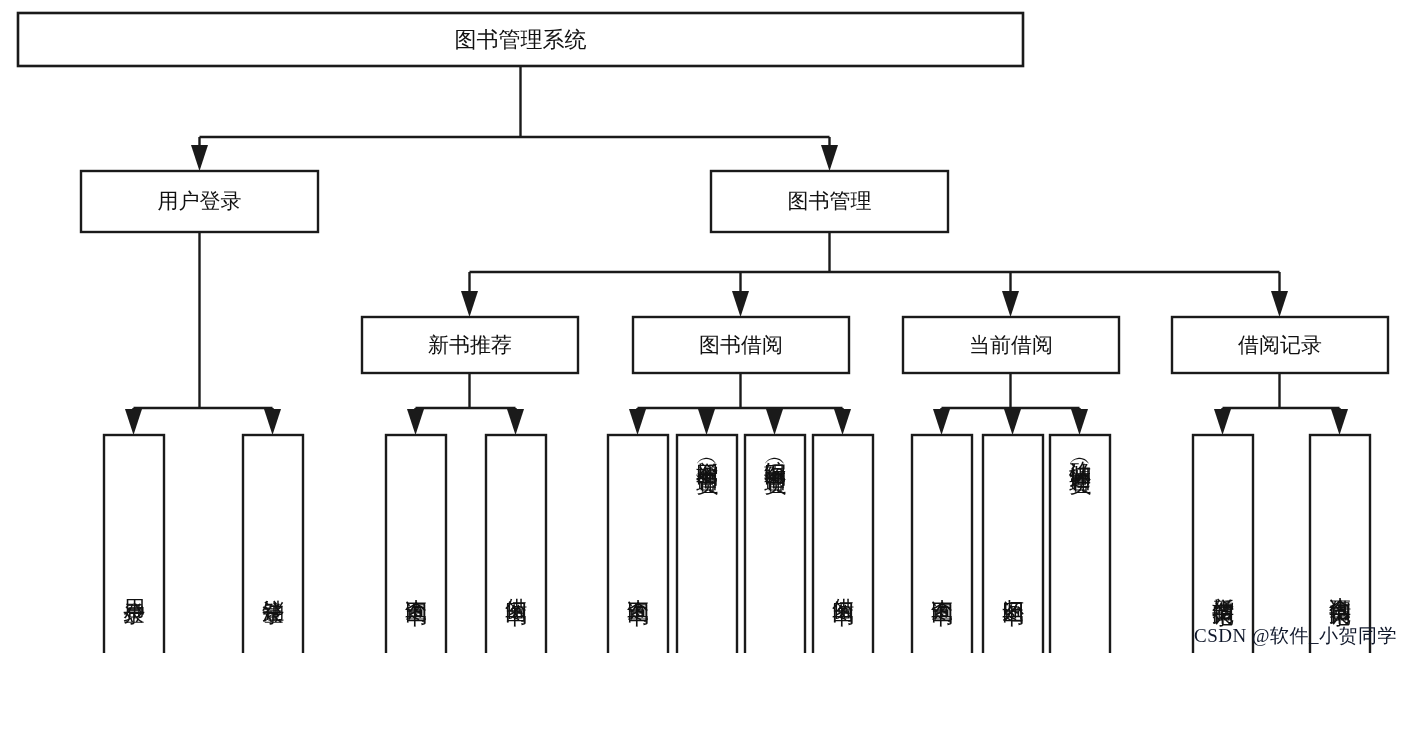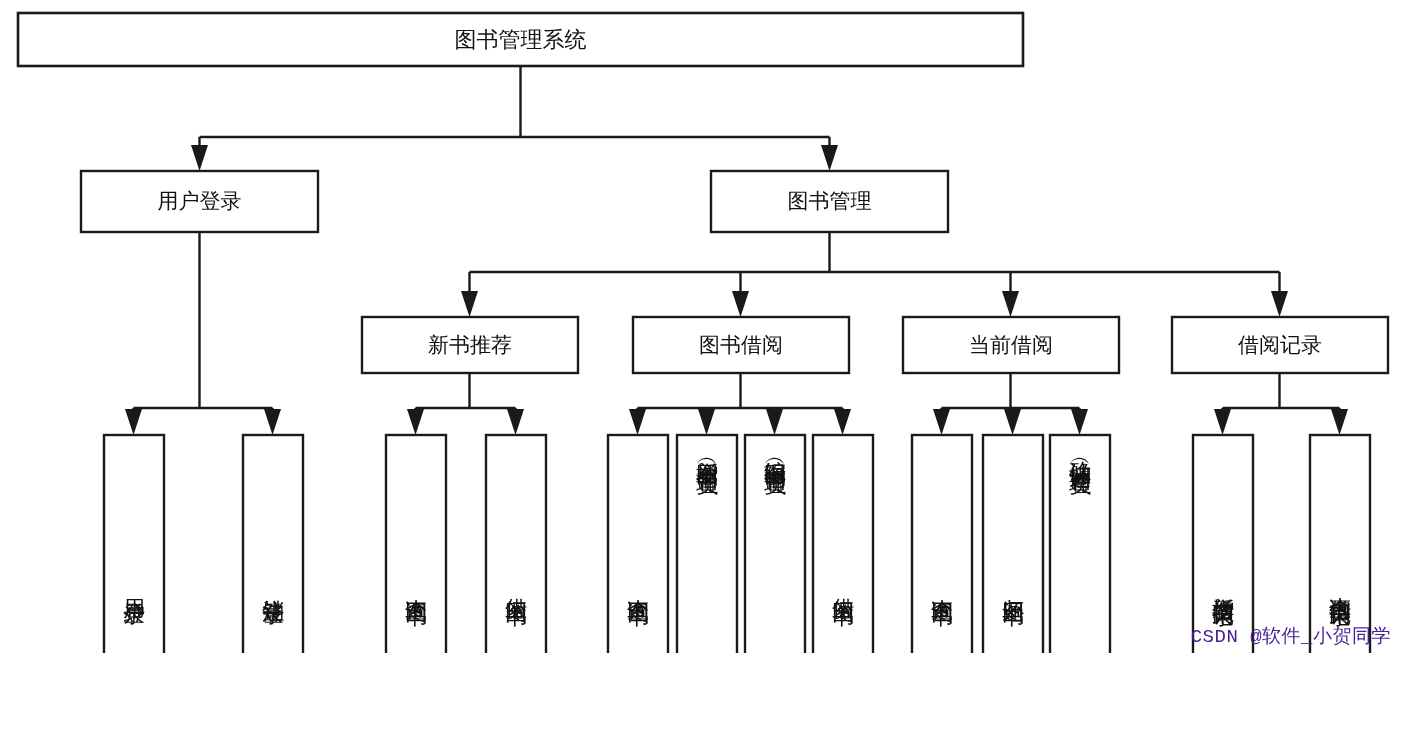--- a/index.html
+++ b/index.html
@@ -73,25 +73,25 @@
     text-orientation: upright;
     font-family: "DejaVu Sans", "Liberation Sans", sans-serif;
     font-size: 22px;
     line-height: 1.12;
     letter-spacing: 2px;
     color: #111111;
     white-space: nowrap;
   }
   .watermark {
     position: absolute;
-    right: 14px;
+    right: 8px;
     bottom: 4px;
-    font-family: Liberation Mono, monospace;
+    font-family: Liberation Serif, serif;
     font-size: 19px;
-    color: #4c1d95;
+    color: #0f172a;
     letter-spacing: 0.5px;
     white-space: nowrap;
   }
 </style>
 </head>
 <body>
 
 <div id="diagram-root">
 
   <svg id="flow-svg" viewBox="0 0 1405 747">

